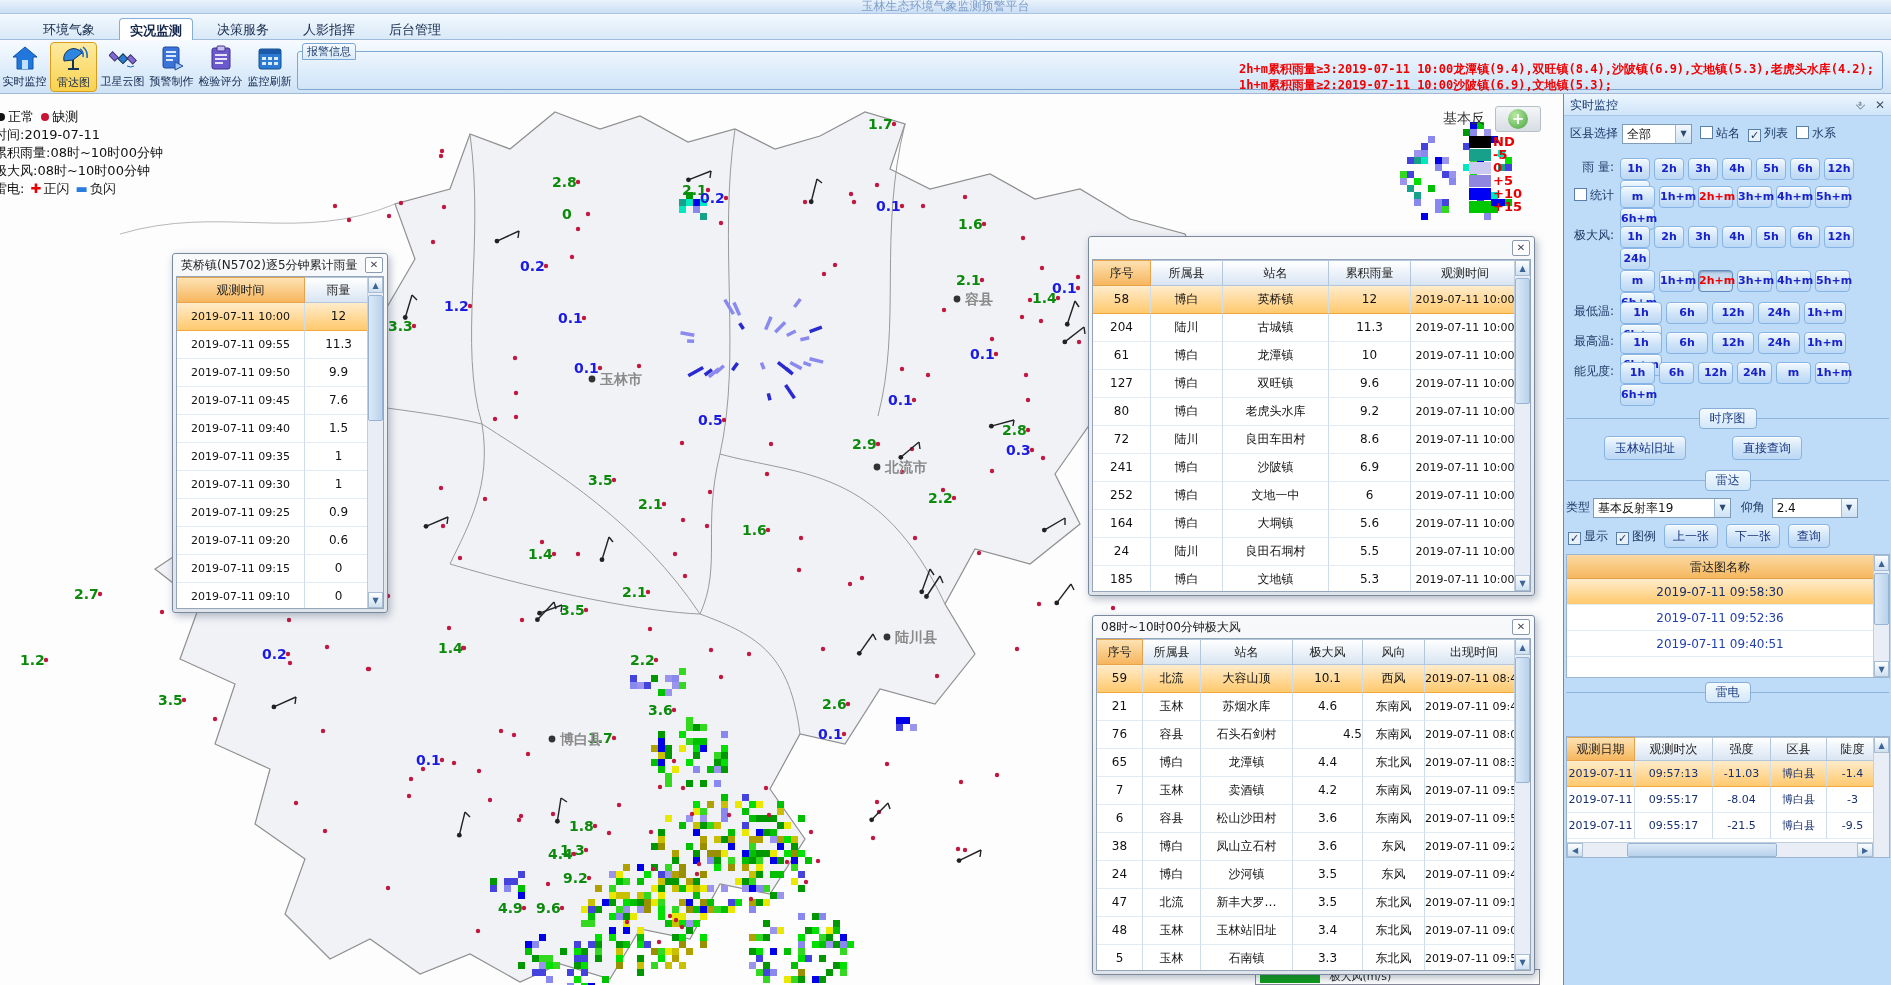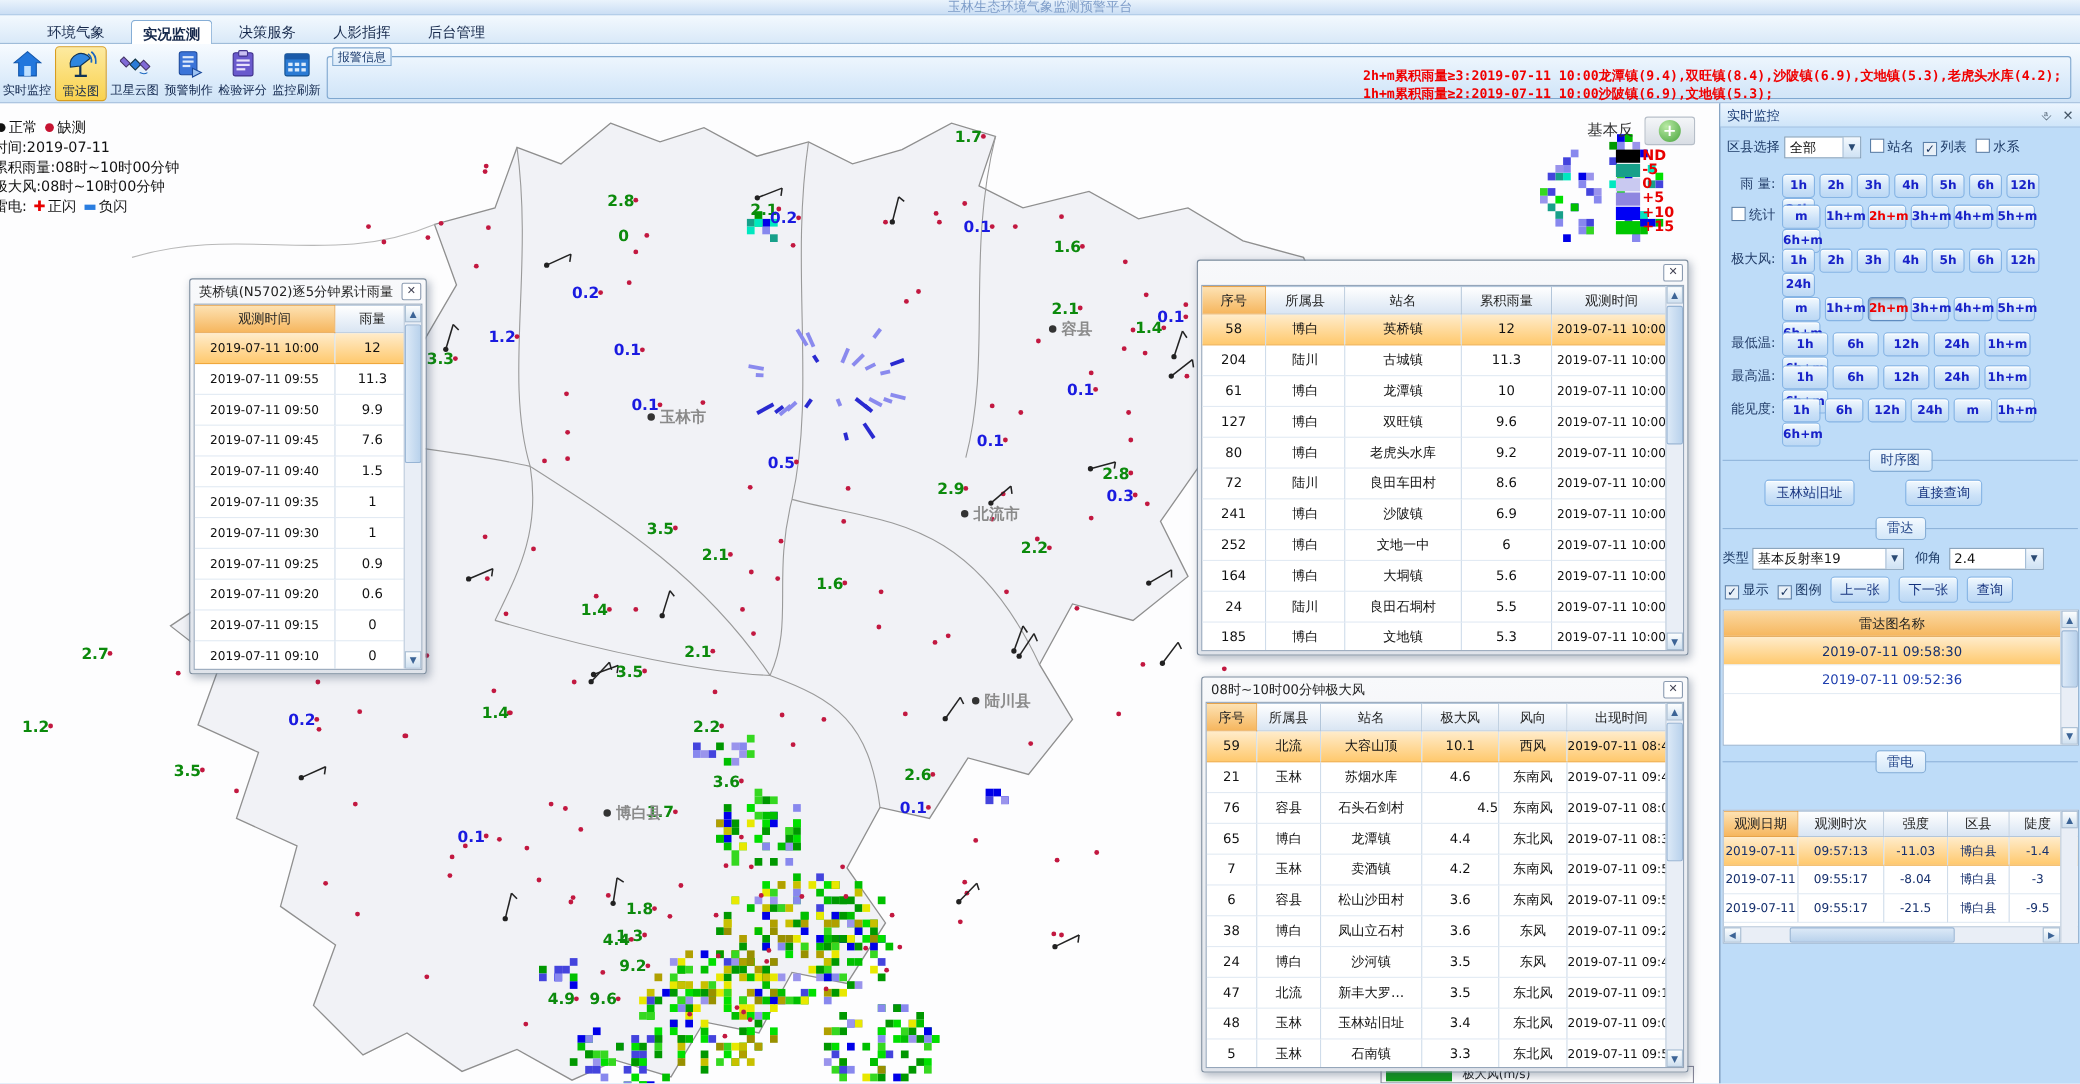--- a/index.html
+++ b/index.html
@@ -1523,20 +1523,21 @@
           <div class="divider" style="top: 354px;">
             <div class="dline"></div>
             <div class="dlabel">雷达</div>
           </div>
           <div class="sb-row" style="top: 380px; padding-left: 2px;"><span style="margin-right: 3px;">类型</span><span class="combo" style="width: 138px;"><span>基本反射率19</span><span class="carrow">▼</span></span><span style="margin: 0px 3px 0px 6px;"> 仰角 </span><span class="combo" style="width: 86px;"><span>2.4</span><span class="carrow">▼</span></span></div>
           <div class="sb-row" style="top: 408px; padding-left: 4px;"><span style="margin-right: 8px;"><span class="cb checked">✓</span><span>显示</span></span><span style="margin-right: 8px;"><span class="cb checked">✓</span><span>图例</span></span><span class="pushbtn" style="padding: 0px 8px;">上一张</span><span class="pushbtn" style="padding: 0px 8px;">下一张</span><span class="pushbtn" style="padding: 0px 8px;">查询</span></div>
           <div class="sb-list" style="top: 438px; height: 124px;">
             <div class="lhead" style="margin-right: 16px;">雷达图名称</div>
             <div class="lrow sel" style="margin-right: 16px;">2019-07-11 09:58:30</div>
             <div class="lrow" style="margin-right: 16px;">2019-07-11 09:52:36</div>
+            <div class="lrow" style="margin-right: 16px;">2019-07-11 09:40:51</div>
             <div class="vsb">
               <div class="arr" style="top: 0px;">▲</div>
               <div class="arr" style="bottom: 0px;">▼</div>
               <div class="thumb" style="top: 18px; height: 52px;"></div>
             </div>
           </div>
           <div class="divider" style="top: 566px;">
             <div class="dline"></div>
             <div class="dlabel">雷电</div>
           </div>

